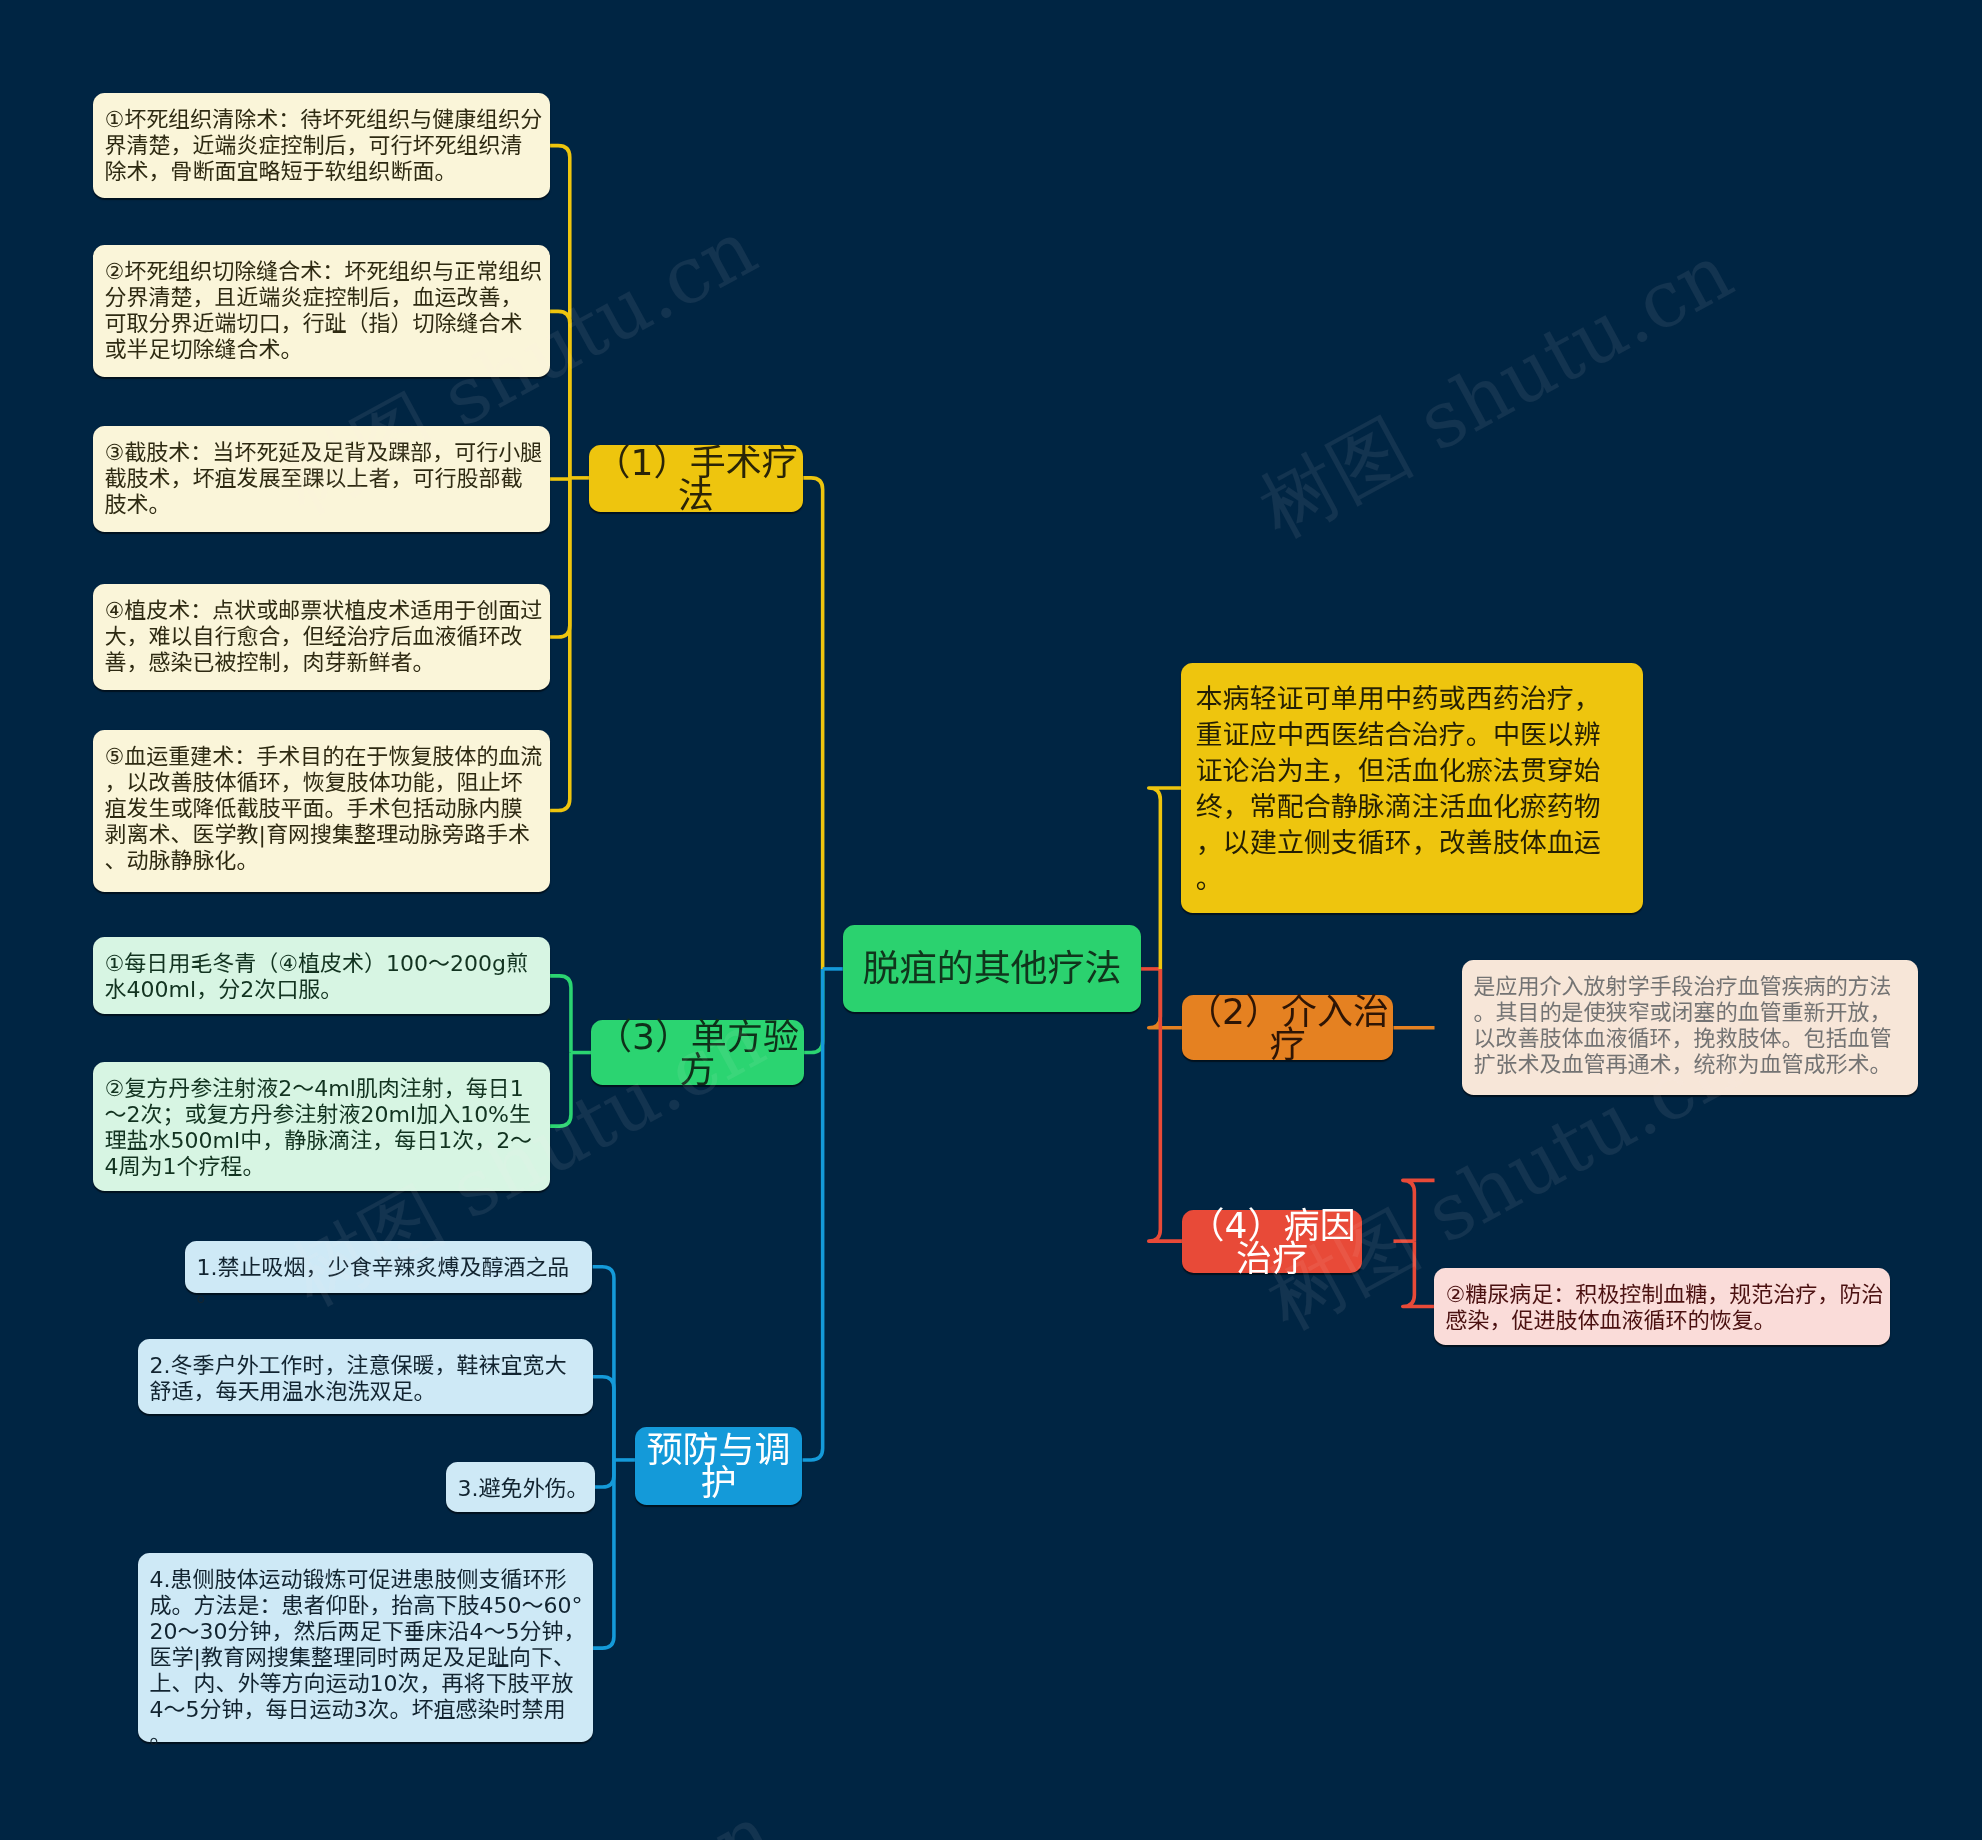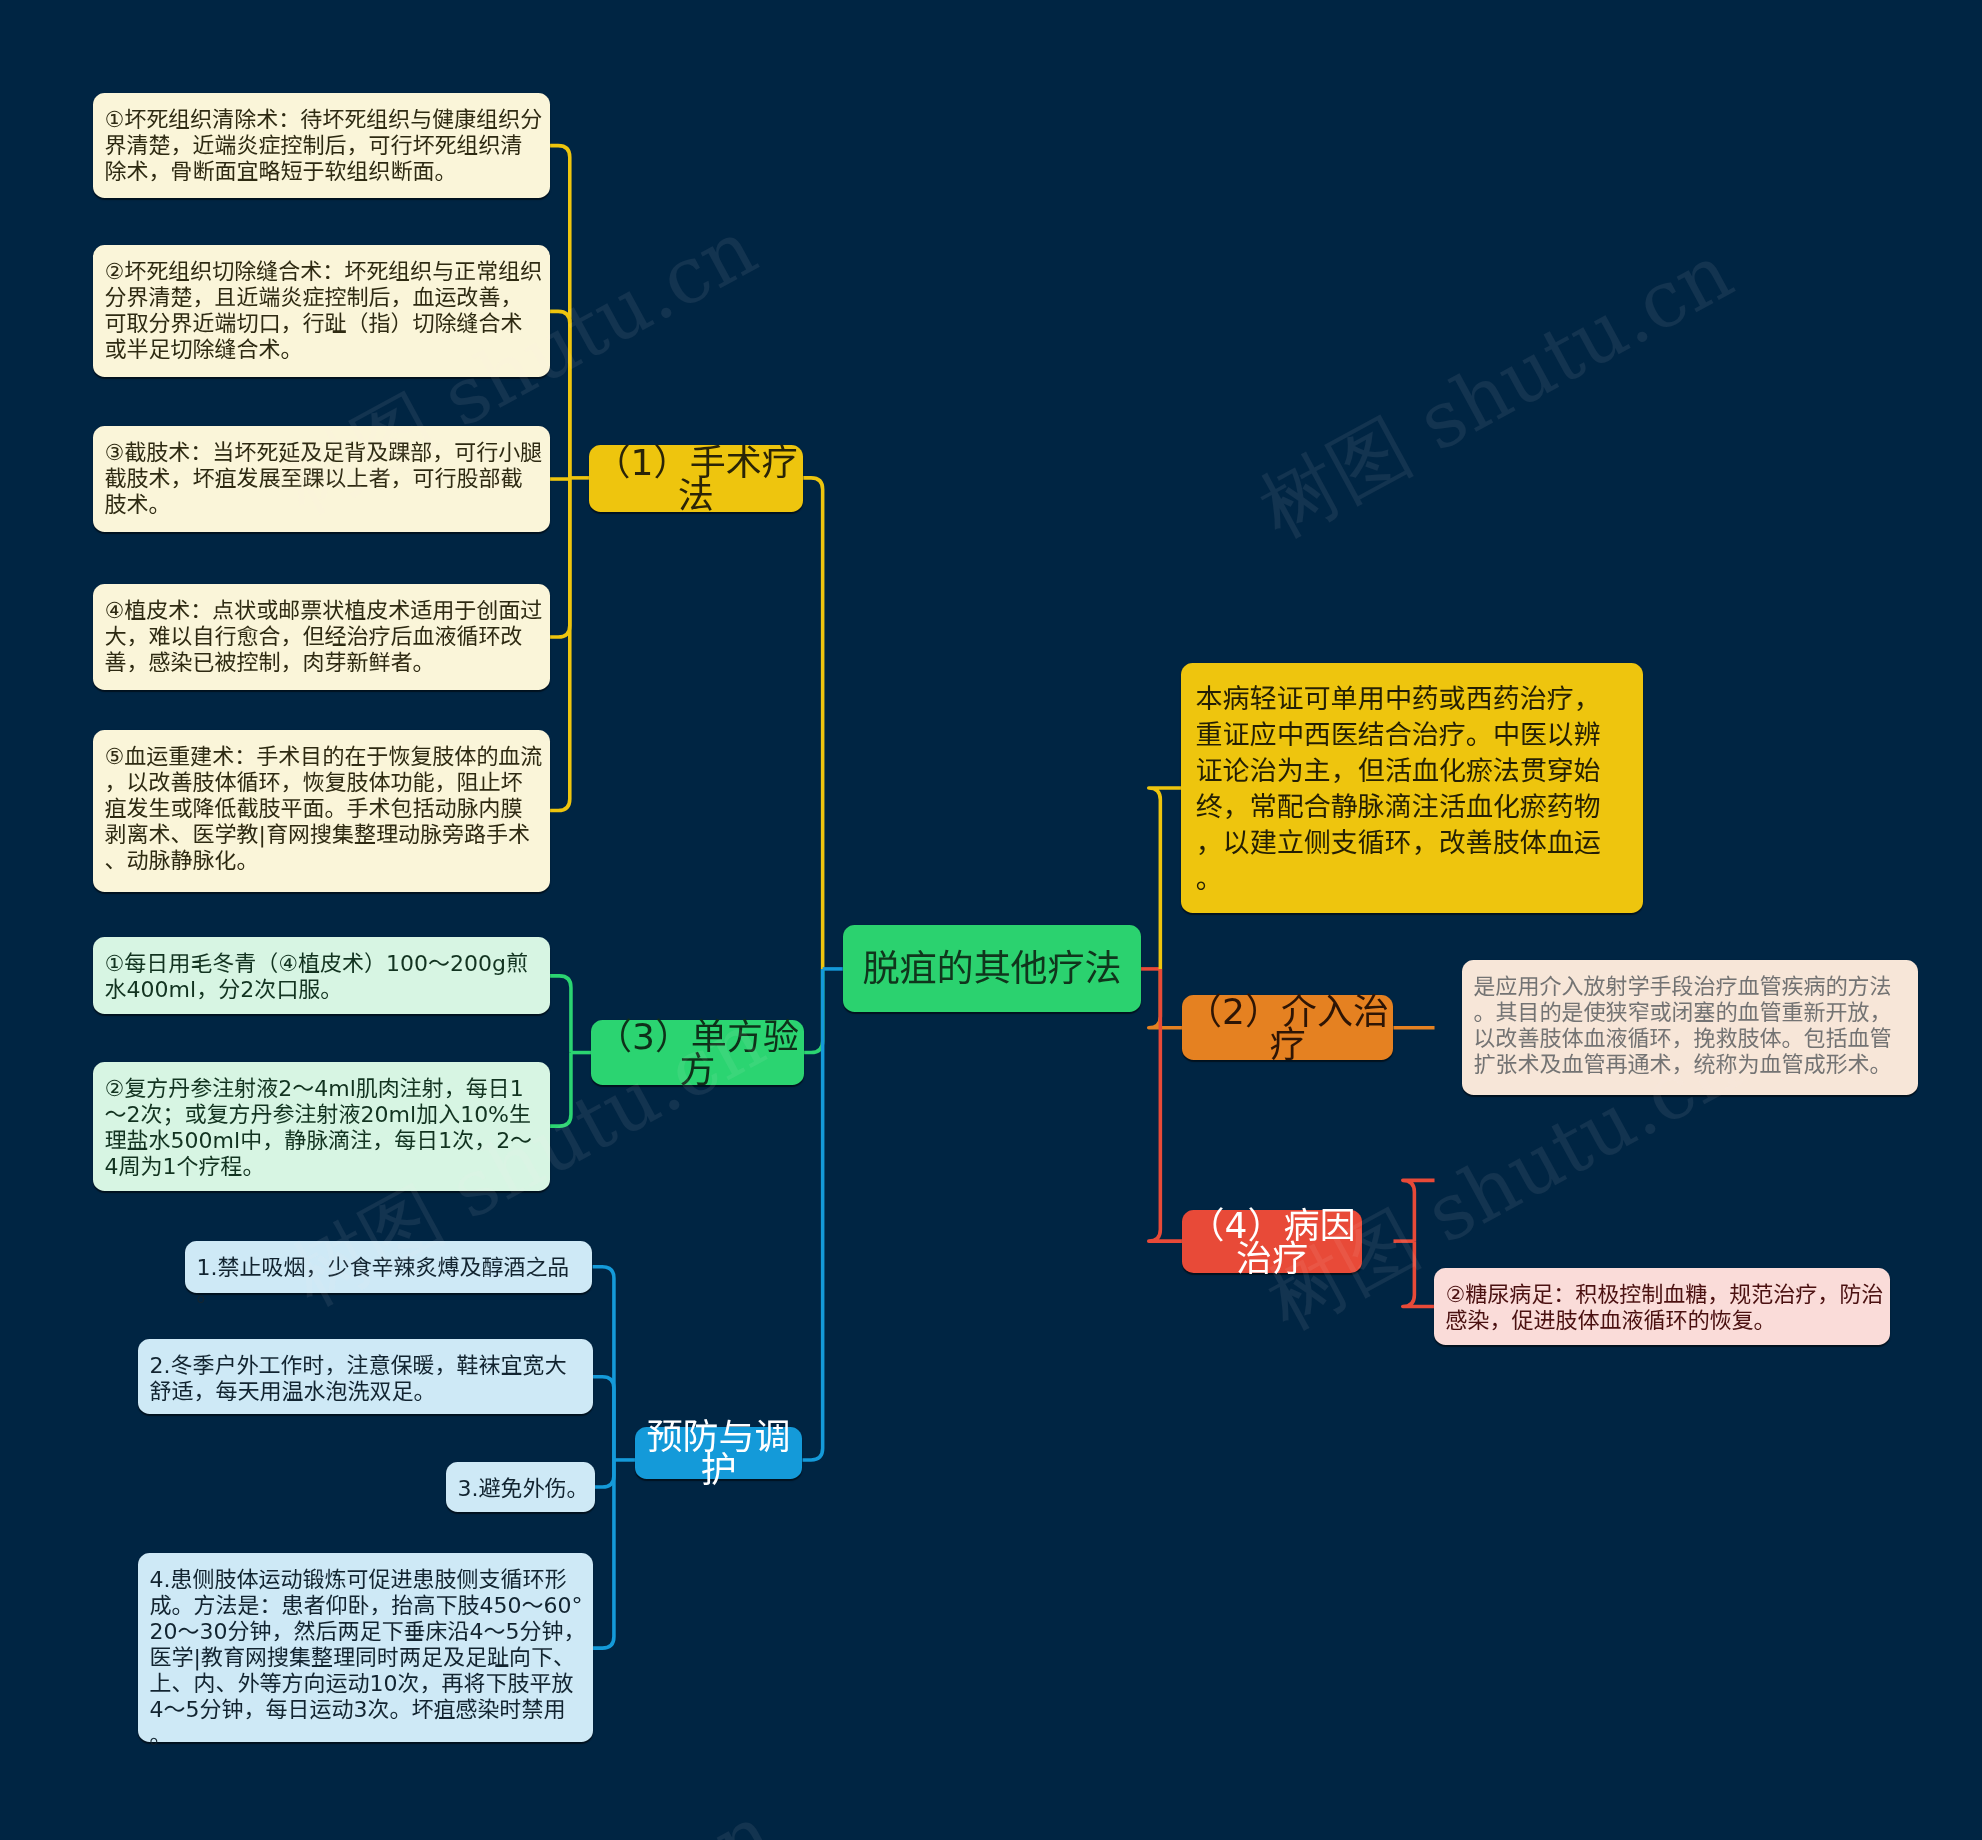--- a/index.html
+++ b/index.html
@@ -106,21 +106,21 @@
     </div>
   <div class="node leaf pink" style="left:1434px;top:1268px;width:456px;height:77px;">
       <span class="txt">②糖尿病足：积极控制血糖，规范治疗，防治感染，促进肢体血液循环的恢复。</span>
     </div>
   <div class="node branch yellow" style="left:589px;top:445px;width:214px;height:67px;">
       <span class="txt">（1）手术疗法</span>
     </div>
   <div class="node branch green" style="left:591px;top:1020px;width:213px;height:65px;">
       <span class="txt">（3）单方验方</span>
     </div>
-  <div class="node branch blue" style="left:635px;top:1427px;width:167px;height:52px;">
+  <div class="node branch blue" style="left:635px;top:1427px;width:167px;height:78px;">
       <span class="txt">预防与调护</span>
     </div>
   <div class="node branch orange" style="left:1182px;top:995px;width:211px;height:65px;">
       <span class="txt">（2）介入治疗</span>
     </div>
   <div class="node branch red" style="left:1182px;top:1210px;width:180px;height:63px;">
       <span class="txt">（4）病因治疗</span>
     </div>
   <div class="node root" style="left:843px;top:925px;width:298px;height:87px;">
       <span class="txt">脱疽的其他疗法</span>

